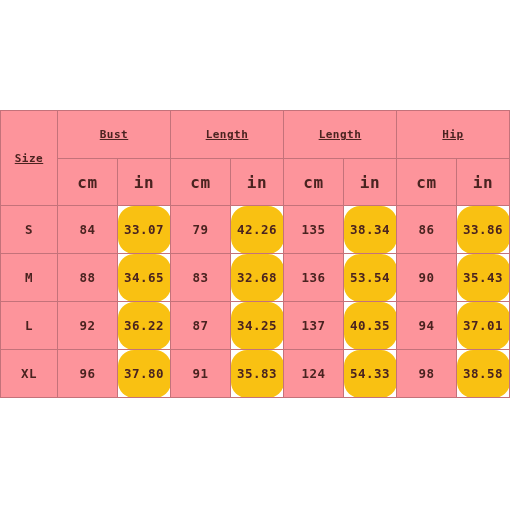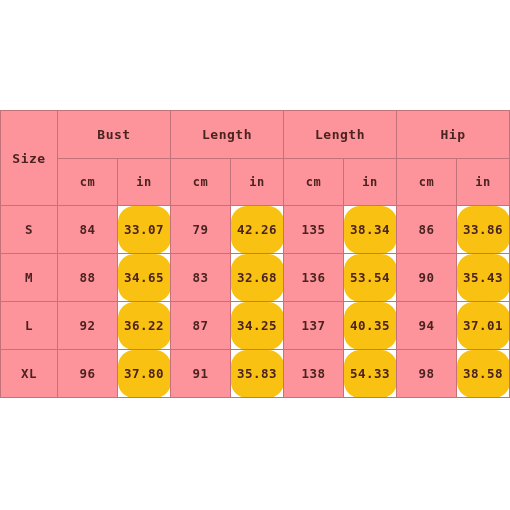--- a/index.html
+++ b/index.html
@@ -23,34 +23,34 @@
     border-collapse: collapse;
     width: 510px;
     table-layout: fixed;
   }
   table.size-chart td {
     border: 1px solid #c4727a;
     text-align: center;
     vertical-align: middle;
     color: #4a2320;
     font-weight: bold;
-    font-size: 12px;
+    font-size: 16px;
     letter-spacing: 0.5px;
     padding: 0;
   }
   td.pink { background: #fd949b; }
   td.yellow { background: #f9c112; border-radius: 16px; }
 
   
   col.c-size { width: 57px; }
   col.c-cm   { width: 60px; }
   col.c-in   { width: 53px; }
   col.c-cm-s { width: 52px; }
 
-  tr.group-row td { height: 47px; font-size: 13px; }
+  tr.group-row td { height: 47px; font-size: 11px; text-decoration: underline; }
   tr.unit-row  td { height: 46px; }
   tr.data-row  td { height: 47px; font-size: 12.5px; }
 
   td.size-head {
     font-size: 12.5px;
   }
 </style>
 </head>
 <body>
 
@@ -131,21 +131,21 @@
         <td class="pink">31.5</td>
 
       </tr>
 
       <tr class="data-row">
         <td class="pink">XL</td>
         <td class="pink">96</td>
         <td class="yellow">37.80</td>
         <td class="pink">91</td>
         <td class="yellow">35.83</td>
-        <td class="pink">138</td>
+        <td class="pink">124</td>
         <td class="yellow">54.33</td>
         <td class="pink">98</td>
         <td class="yellow">38.58</td>
         <td class="pink">32.5</td>
 
       </tr>
     </tbody>
   </table>
 </div>
 

